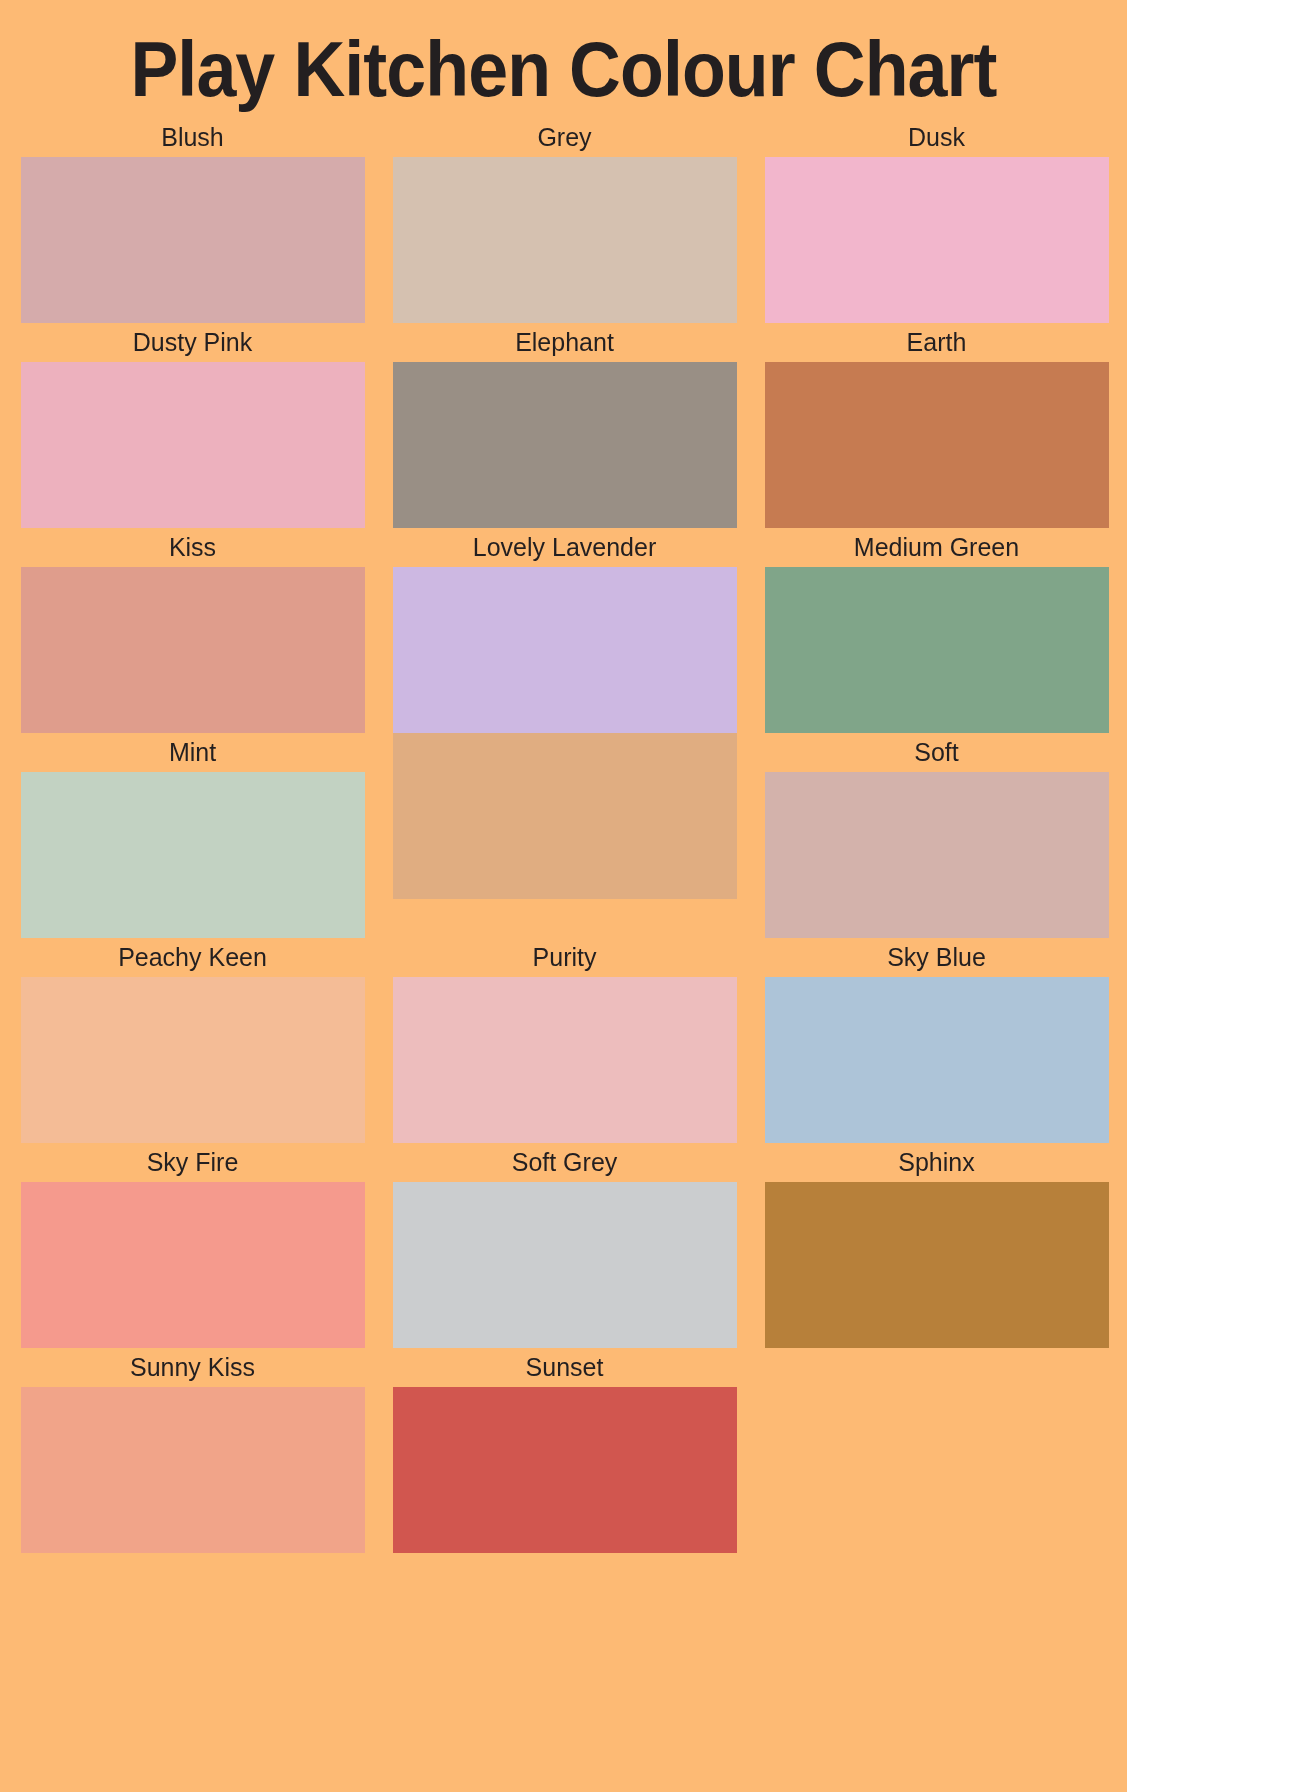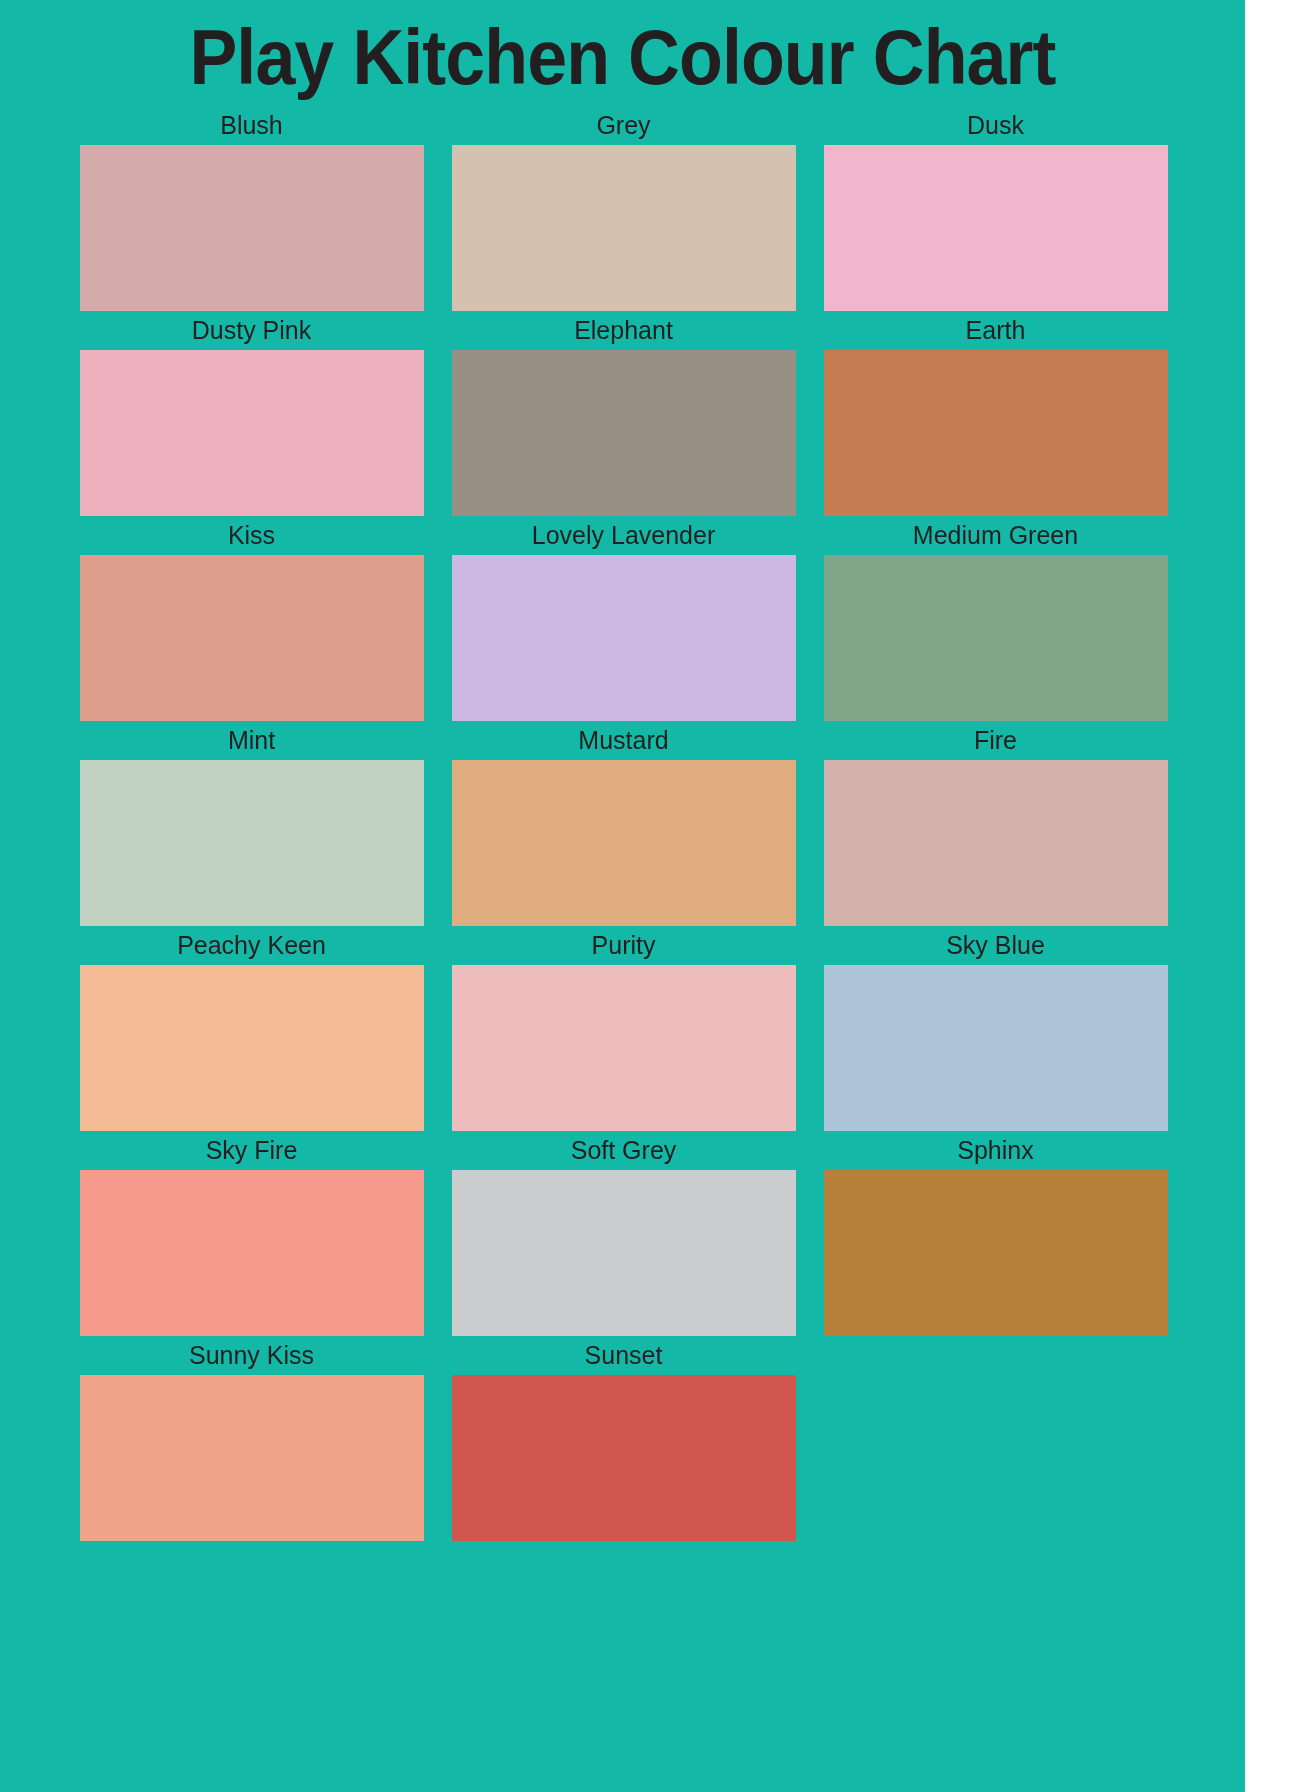--- a/index.html
+++ b/index.html
@@ -3,26 +3,26 @@
 <meta charset="utf-8">
 <style>
   * { box-sizing: border-box; margin: 0; padding: 0; }
   html, body {
     width: 1290px;
     height: 1792px;
     background: #ffffff;
     font-family: "Liberation Sans", sans-serif;
   }
   .page {
-    width: 1245px;
+    width: 1127px;
     height: 1792px;
-    background: #14b8a6;
+    background: #fdba74;
     position: relative;
     overflow: hidden;
-    padding: 0;
+    padding: 12px;
   }
   .title {
     width: 100%;
     text-align: center;
     font-family: "Liberation Sans", sans-serif;
     font-weight: bold;
     font-size: 78px;
     line-height: 1.0;
     letter-spacing: -1px;
     color: #231f20;
@@ -105,25 +105,24 @@
       </div>
       <div class="cell">
         <div class="swatch-label">Medium Green</div>
         <div class="swatch" style="background: rgb(128, 165, 137);"></div>
       </div>
       <div class="cell">
         <div class="swatch-label">Mint</div>
         <div class="swatch" style="background: rgb(194, 210, 194);"></div>
       </div>
       <div class="cell">
-        <div class="swatch-label">Mustard</div>
         <div class="swatch" style="background: rgb(224, 173, 129);"></div>
       </div>
       <div class="cell">
-        <div class="swatch-label">Fire</div>
+        <div class="swatch-label">Soft</div>
         <div class="swatch" style="background: rgb(211, 178, 171);"></div>
       </div>
       <div class="cell">
         <div class="swatch-label">Peachy Keen</div>
         <div class="swatch" style="background: rgb(244, 188, 150);"></div>
       </div>
       <div class="cell">
         <div class="swatch-label">Purity</div>
         <div class="swatch" style="background: rgb(237, 189, 189);"></div>
       </div>

